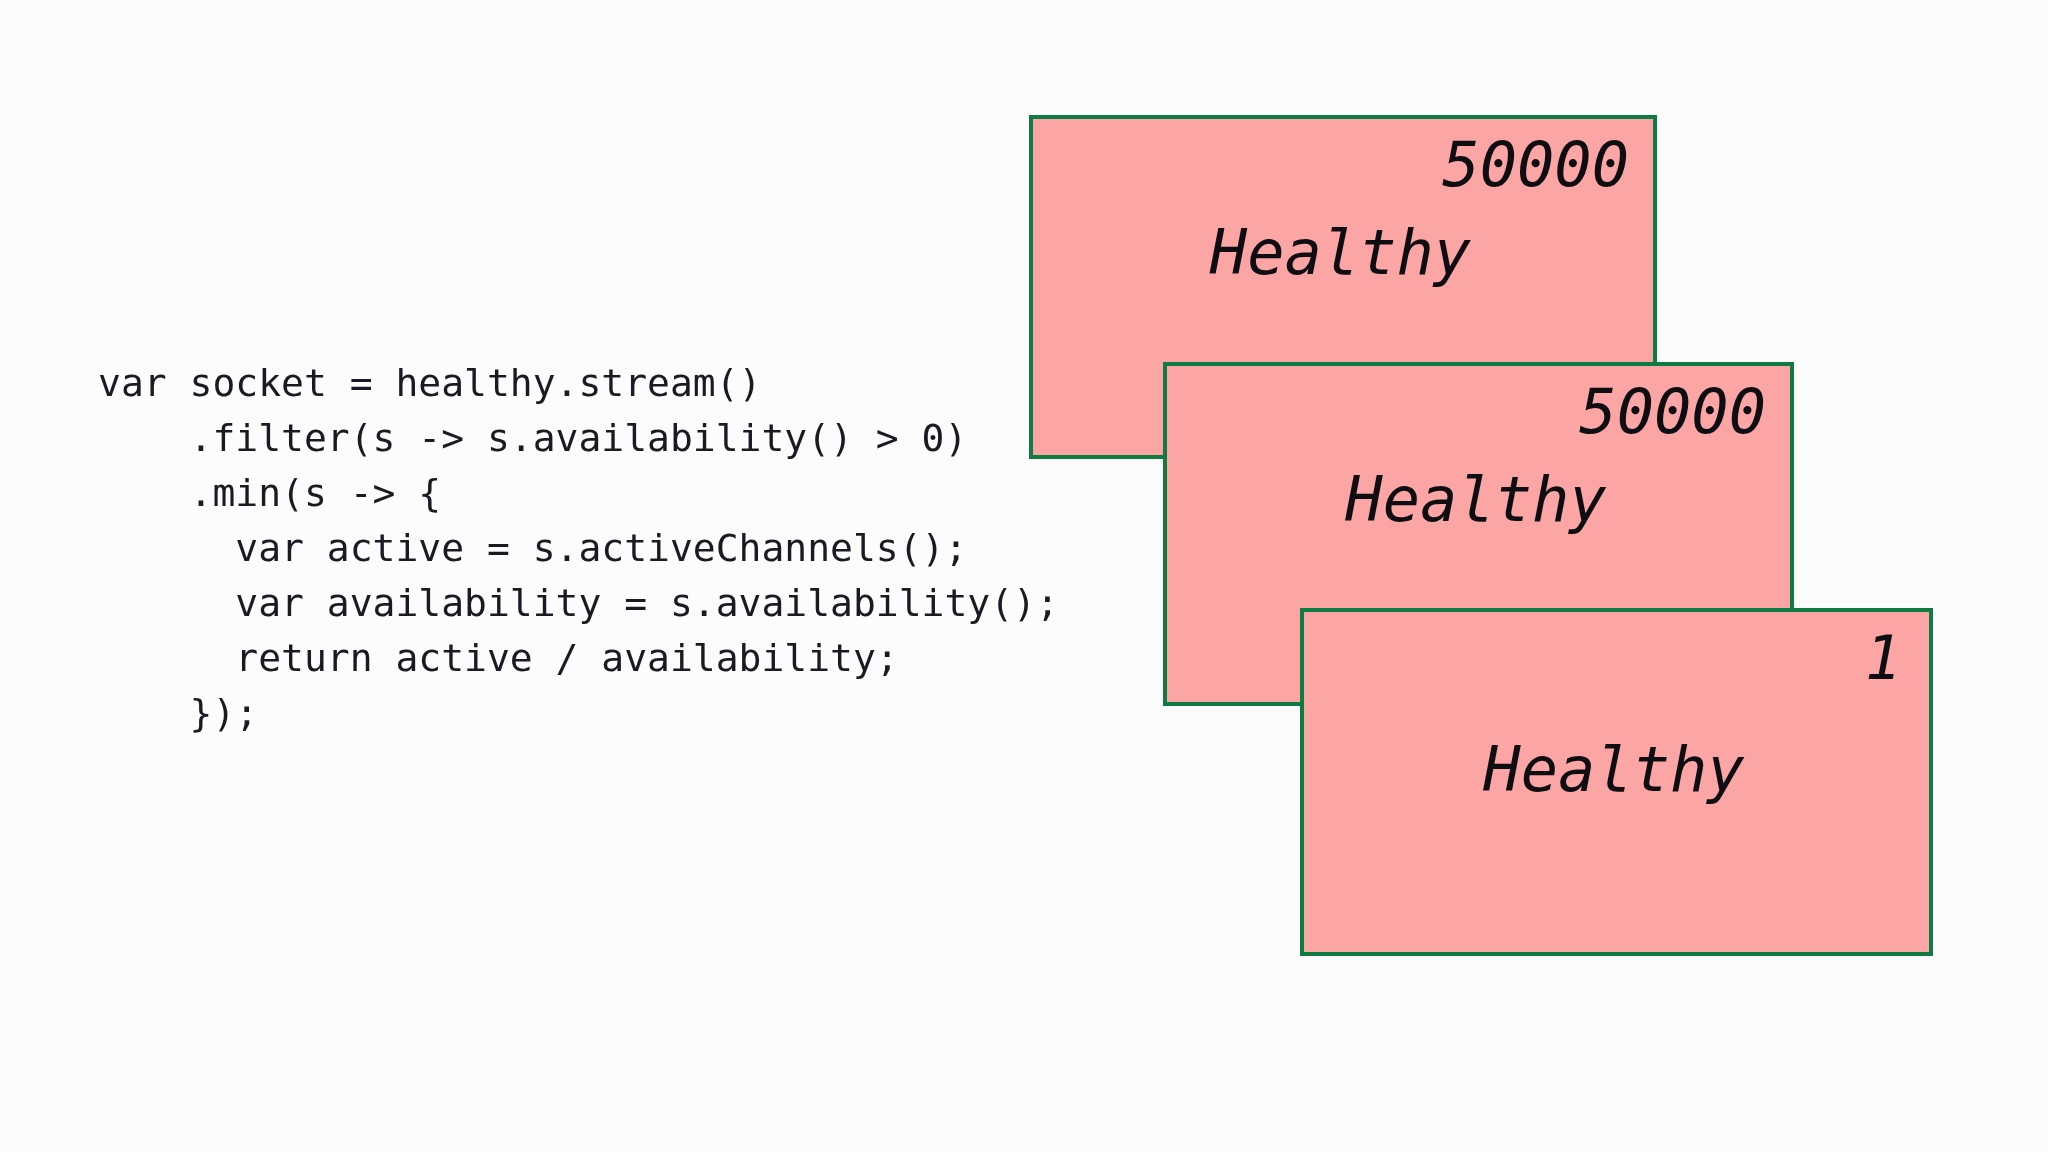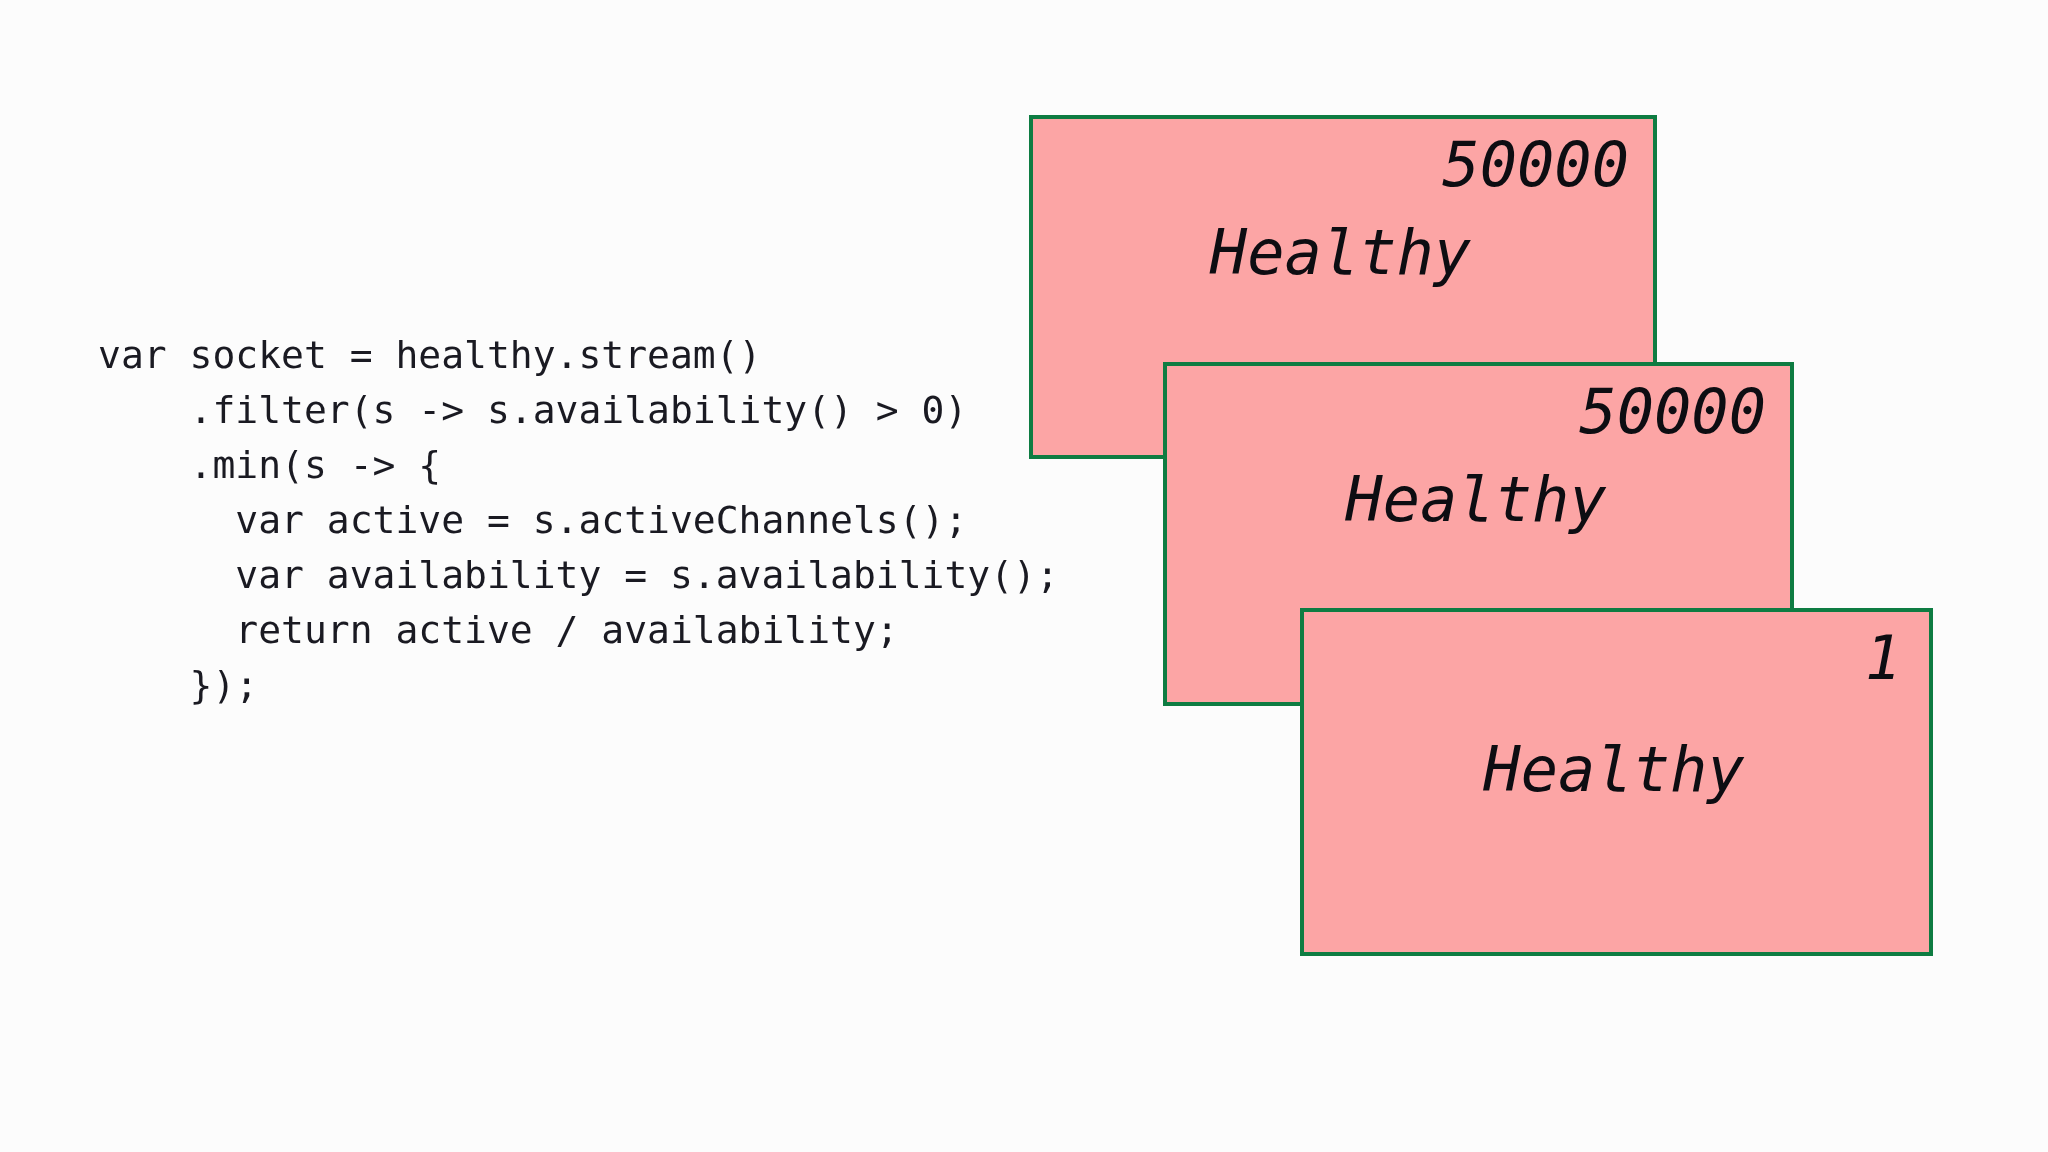--- a/index.html
+++ b/index.html
@@ -17,21 +17,21 @@
     position: relative;
     width: 2048px;
     height: 1152px;
     background: #fcfcfc;
   }
 
   
   #code-block {
     position: absolute;
     left: 98px;
-    top: 328px;
+    top: 356px;
     margin: 0;
     font-family: "DejaVu Sans Mono", monospace;
     font-size: 38px;
     line-height: 55px;
     font-style: normal;
     font-weight: 400;
     color: #1a1a22;
     white-space: pre;
     letter-spacing: 0px;
     z-index: 1;

